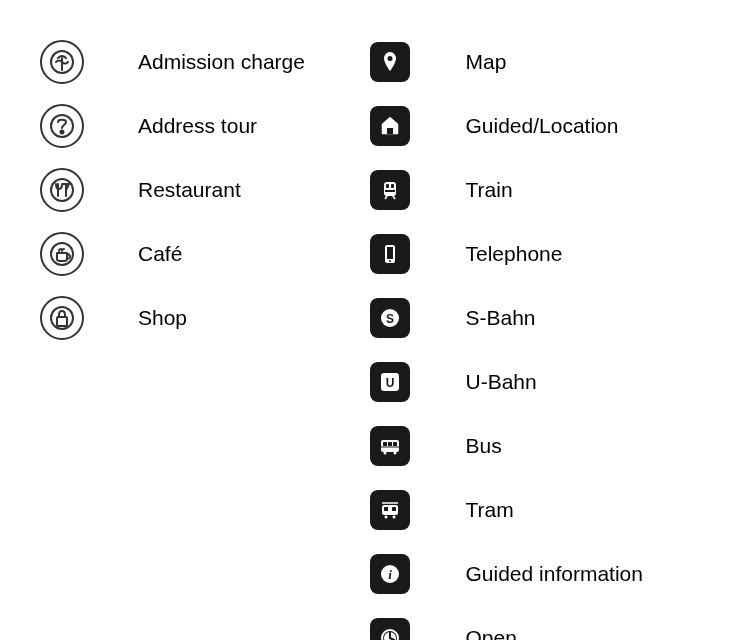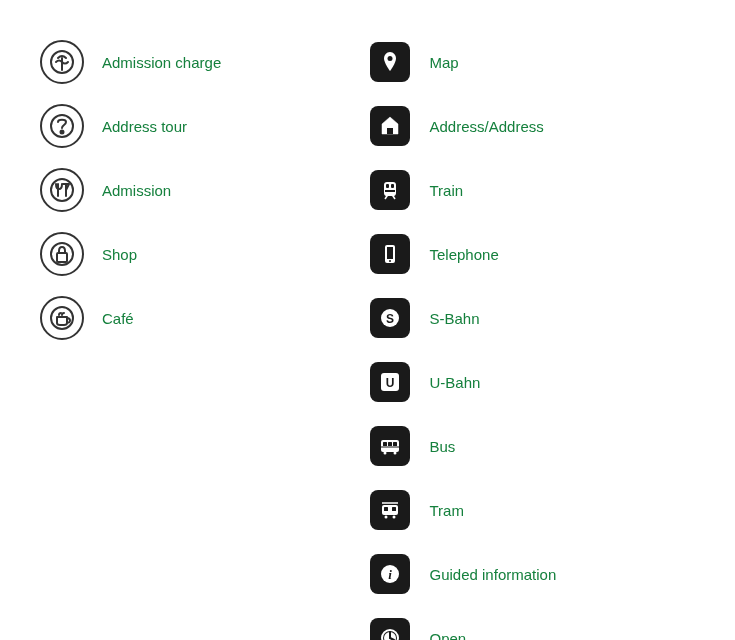--- a/index.html
+++ b/index.html
@@ -53,23 +53,24 @@
       height: 40px;
       border-radius: 8px;
       background: #1a1a1a;
       display: flex;
       align-items: center;
       justify-content: center;
       font-size: 22px;
       color: #fff;
     }
     .legend-label {
-      font-size: 15px;
-      color: #15803d;
+      font-size: 21px;
+      color: #000000;
       font-weight: 400;
+      margin-left: 36px;
     }
 
     
     .icon-svg {
       width: 28px;
       height: 28px;
     }
   </style>
 </head>
 <body>
@@ -109,51 +110,51 @@
         <div class="icon-circle">
           <svg class="icon-svg" viewBox="0 0 28 28" fill="none" stroke="#333" stroke-width="2">
             <circle cx="14" cy="14" r="11"></circle>
             <line x1="10" y1="8" x2="10" y2="20" stroke-linecap="round"></line>
             <path d="M8 8 Q8 13 11 13 Q14 13 14 8" stroke-linecap="round"></path>
             <line x1="18" y1="8" x2="18" y2="20" stroke-linecap="round"></line>
             <path d="M15 8 L21 8 L18 14" stroke-linecap="round" stroke-linejoin="round"></path>
           </svg>
         </div>
       </div>
-      <span class="legend-label">Admission</span>
-    </div>
-
-    <div class="legend-item">
-      <div class="icon-wrap">
-        <div class="icon-circle">
-          <svg class="icon-svg" viewBox="0 0 28 28" fill="none" stroke="#333" stroke-width="2">
-            <circle cx="14" cy="14" r="11"></circle>
-            <rect x="9" y="13" width="10" height="9" rx="1" stroke-linejoin="round"></rect>
-            <path d="M11 13 L11 11 Q11 7 14 7 Q17 7 17 11 L17 13" stroke-linecap="round"></path>
-          </svg>
-        </div>
-      </div>
-      <span class="legend-label">Shop</span>
+      <span class="legend-label">Restaurant</span>
     </div>
 
     <div class="legend-item">
       <div class="icon-wrap">
         <div class="icon-circle">
           <svg class="icon-svg" viewBox="0 0 28 28" fill="none" stroke="#333" stroke-width="2">
             <circle cx="14" cy="14" r="11"></circle>
             <path d="M9 13 L9 19 Q9 21 12 21 L16 21 Q19 21 19 19 L19 13 Z" stroke-linejoin="round"></path>
             <path d="M19 14 Q22 14 22 16.5 Q22 19 19 18.5" stroke-linecap="round"></path>
             <path d="M11 11 Q11 9 13 9" stroke-linecap="round"></path>
             <path d="M14 11 Q14 9 16 9" stroke-linecap="round"></path>
           </svg>
         </div>
       </div>
       <span class="legend-label">Café</span>
     </div>
 
+    <div class="legend-item">
+      <div class="icon-wrap">
+        <div class="icon-circle">
+          <svg class="icon-svg" viewBox="0 0 28 28" fill="none" stroke="#333" stroke-width="2">
+            <circle cx="14" cy="14" r="11"></circle>
+            <rect x="9" y="13" width="10" height="9" rx="1" stroke-linejoin="round"></rect>
+            <path d="M11 13 L11 11 Q11 7 14 7 Q17 7 17 11 L17 13" stroke-linecap="round"></path>
+          </svg>
+        </div>
+      </div>
+      <span class="legend-label">Shop</span>
+    </div>
+
   </div>
 
   <div class="right-col">
 
     <div class="legend-item">
       <div class="icon-wrap">
         <div class="icon-rounded">
           <svg width="24" height="24" viewBox="0 0 24 24" fill="none">
             <path d="M12 2 C8.5 2 6 5 6 8.5 C6 13 12 21 12 21 C12 21 18 13 18 8.5 C18 5 15.5 2 12 2Z" fill="white"></path>
             <circle cx="12" cy="8.5" r="2.5" fill="#1a1a1a"></circle>
@@ -165,21 +166,21 @@
 
     <div class="legend-item">
       <div class="icon-wrap">
         <div class="icon-rounded">
           <svg width="24" height="24" viewBox="0 0 24 24" fill="none">
             <path d="M4 20 L4 10 L12 3 L20 10 L20 20 Z" fill="white" stroke="white" stroke-width="0.5"></path>
             <rect x="9" y="14" width="6" height="6" fill="#1a1a1a"></rect>
           </svg>
         </div>
       </div>
-      <span class="legend-label">Address/Address</span>
+      <span class="legend-label">Guided/Location</span>
     </div>
 
     <div class="legend-item">
       <div class="icon-wrap">
         <div class="icon-rounded">
           <svg width="24" height="24" viewBox="0 0 24 24" fill="none">
             <rect x="6" y="4" width="12" height="14" rx="3" fill="white"></rect>
             <rect x="8" y="6" width="3" height="4" rx="1" fill="#1a1a1a"></rect>
             <rect x="13" y="6" width="3" height="4" rx="1" fill="#1a1a1a"></rect>
             <rect x="7" y="12" width="10" height="2" fill="#1a1a1a"></rect>

